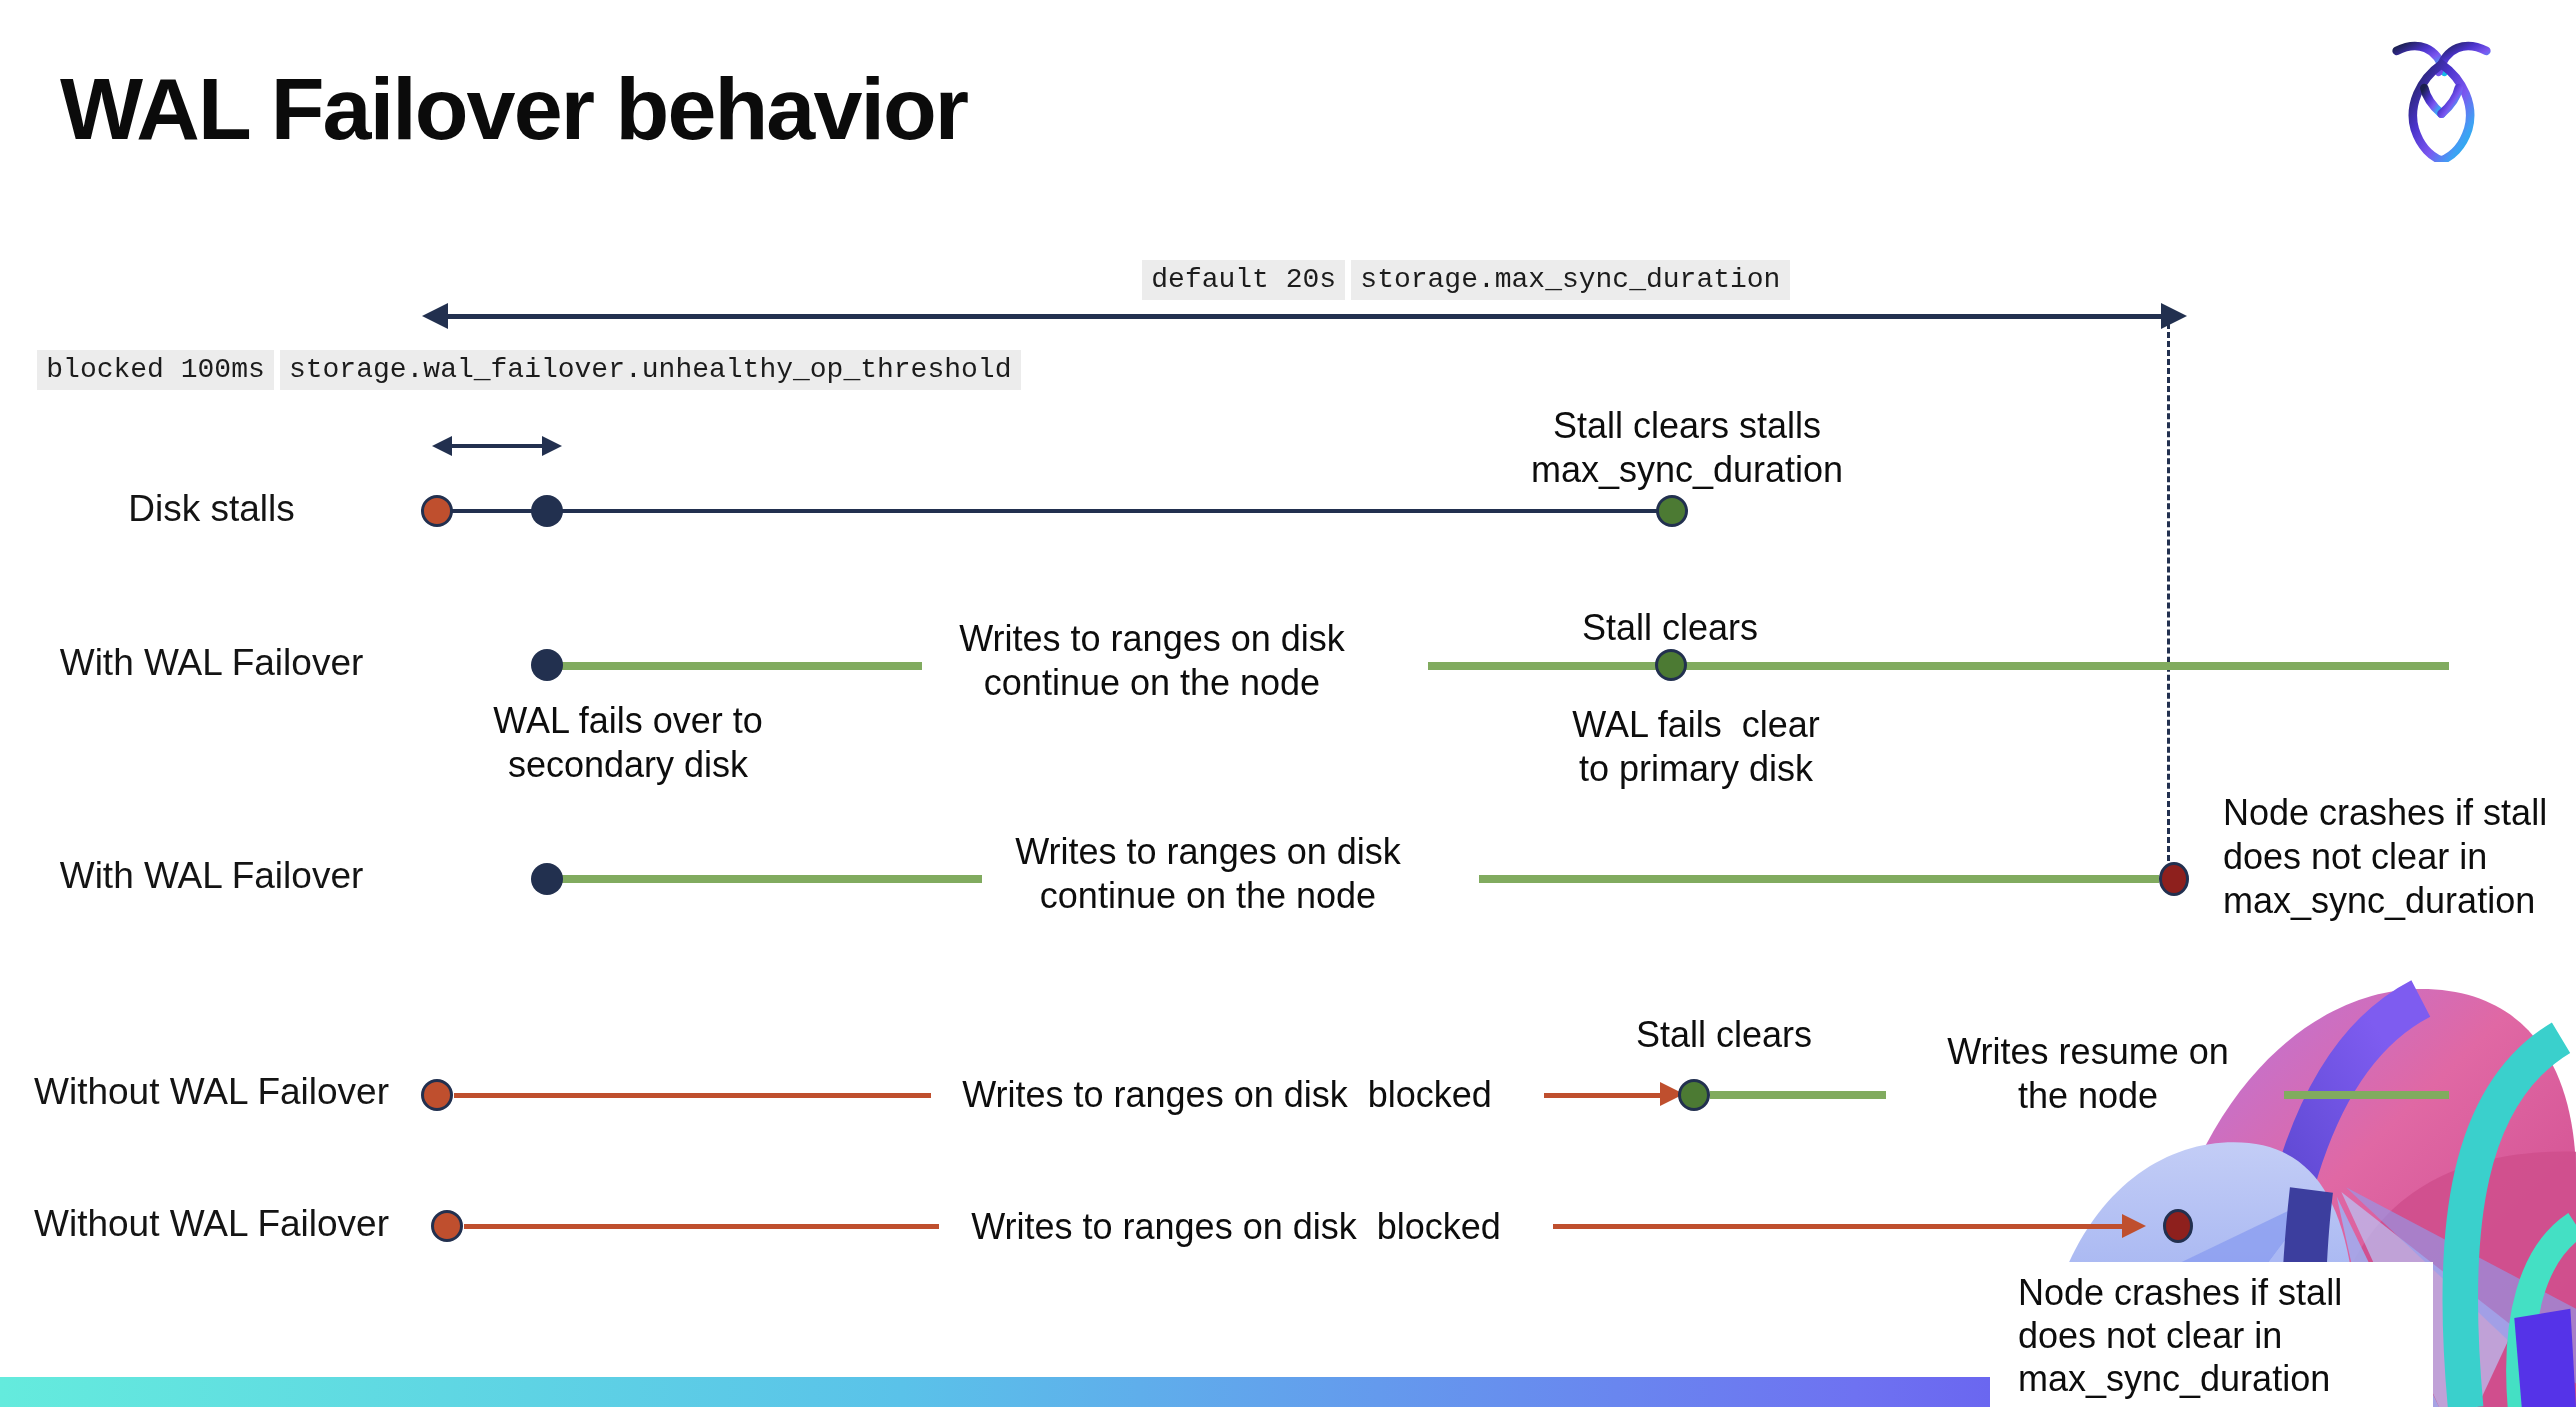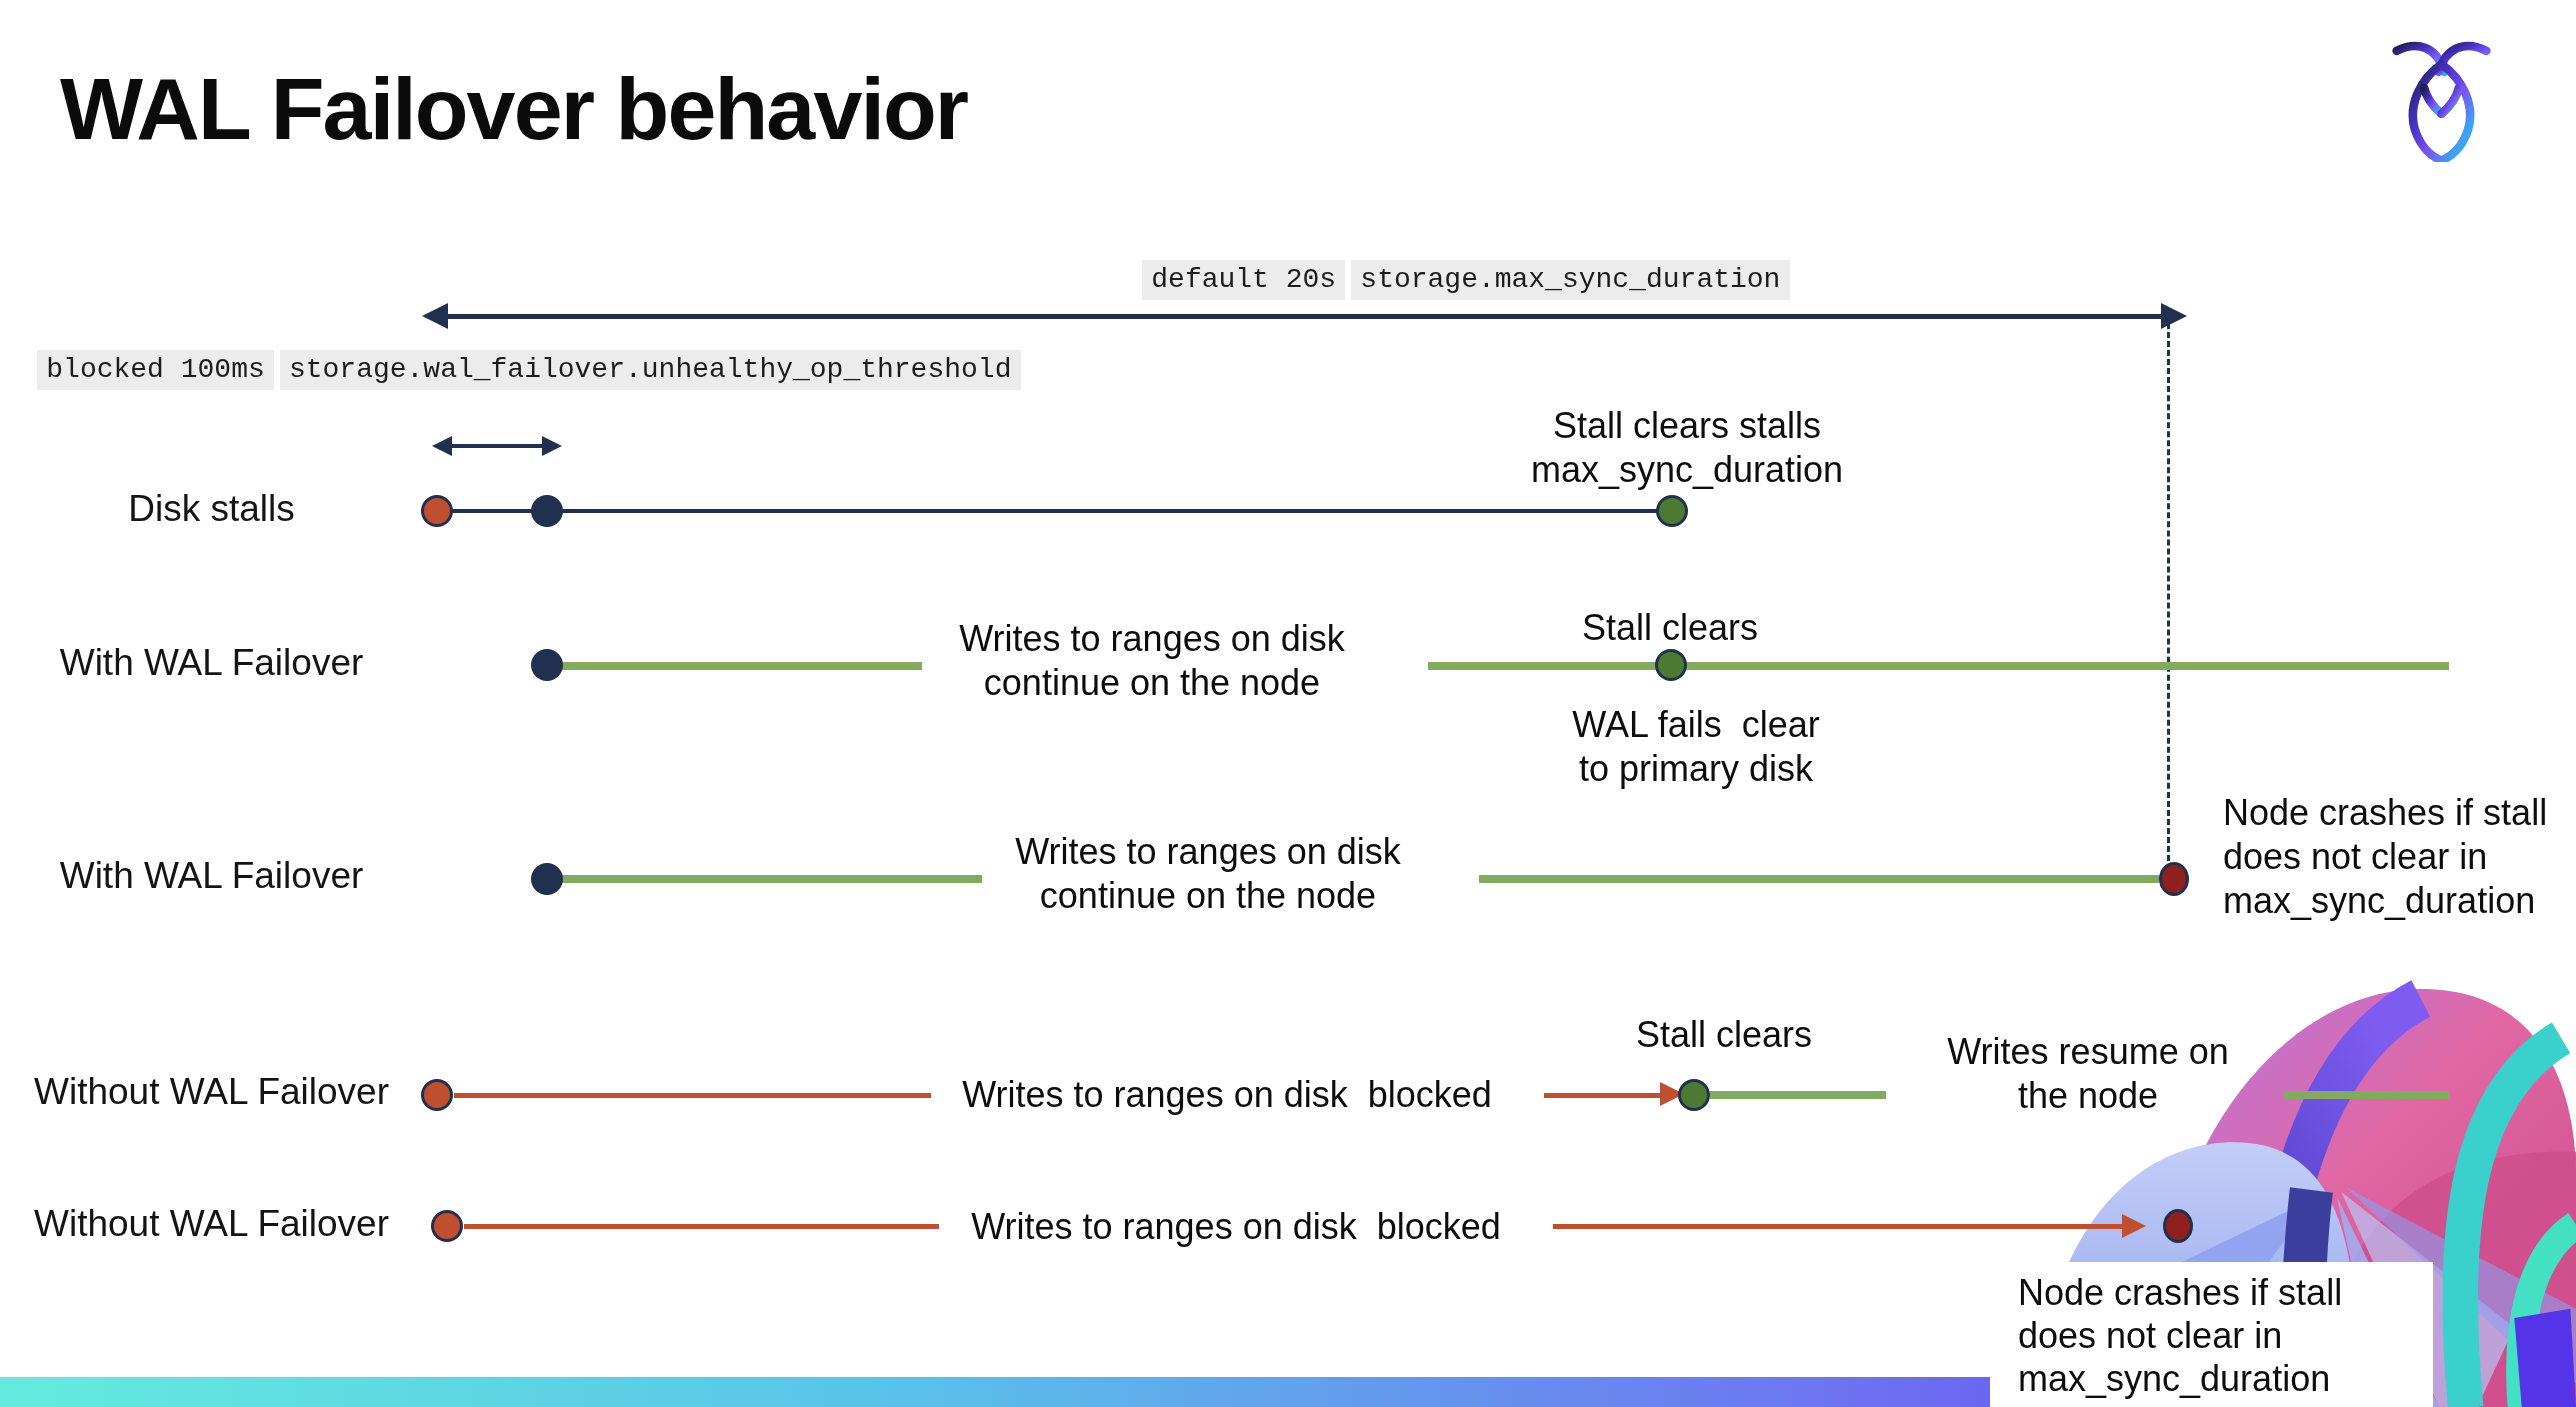--- a/index.html
+++ b/index.html
@@ -142,20 +142,22 @@
 max_sync_duration</div>
 
   <div class="el row-label" style="top:640px;">With WAL Failover</div>
   <div class="el gline" style="left:561px;top:662px;width:361px;"></div>
   <div class="el gline" style="left:1428px;top:662px;width:1021px;"></div>
   <div class="el dot navy" style="left:547px;top:665px;"></div>
   <div class="el dot green" style="left:1671px;top:665px;"></div>
   <div class="el caption" style="left:1152px;top:617px;">Writes to ranges on disk
 continue on the node</div>
   <div class="el caption" style="left:1670px;top:606px;">Stall clears</div>
+  <div class="el caption" style="left:628px;top:699px;">WAL fails over to
+secondary disk</div>
   <div class="el caption" style="left:1696px;top:703px;">WAL fails  clear
 to primary disk</div>
 
   <div class="el row-label" style="top:853px;">With WAL Failover</div>
   <div class="el gline" style="left:561px;top:875px;width:421px;"></div>
   <div class="el gline" style="left:1479px;top:875px;width:680px;"></div>
   <div class="el dot navy" style="left:547px;top:879px;"></div>
   <div class="el dot darkred" style="left:2174px;top:879px;"></div>
   <div class="el caption" style="left:1208px;top:830px;">Writes to ranges on disk
 continue on the node</div>

